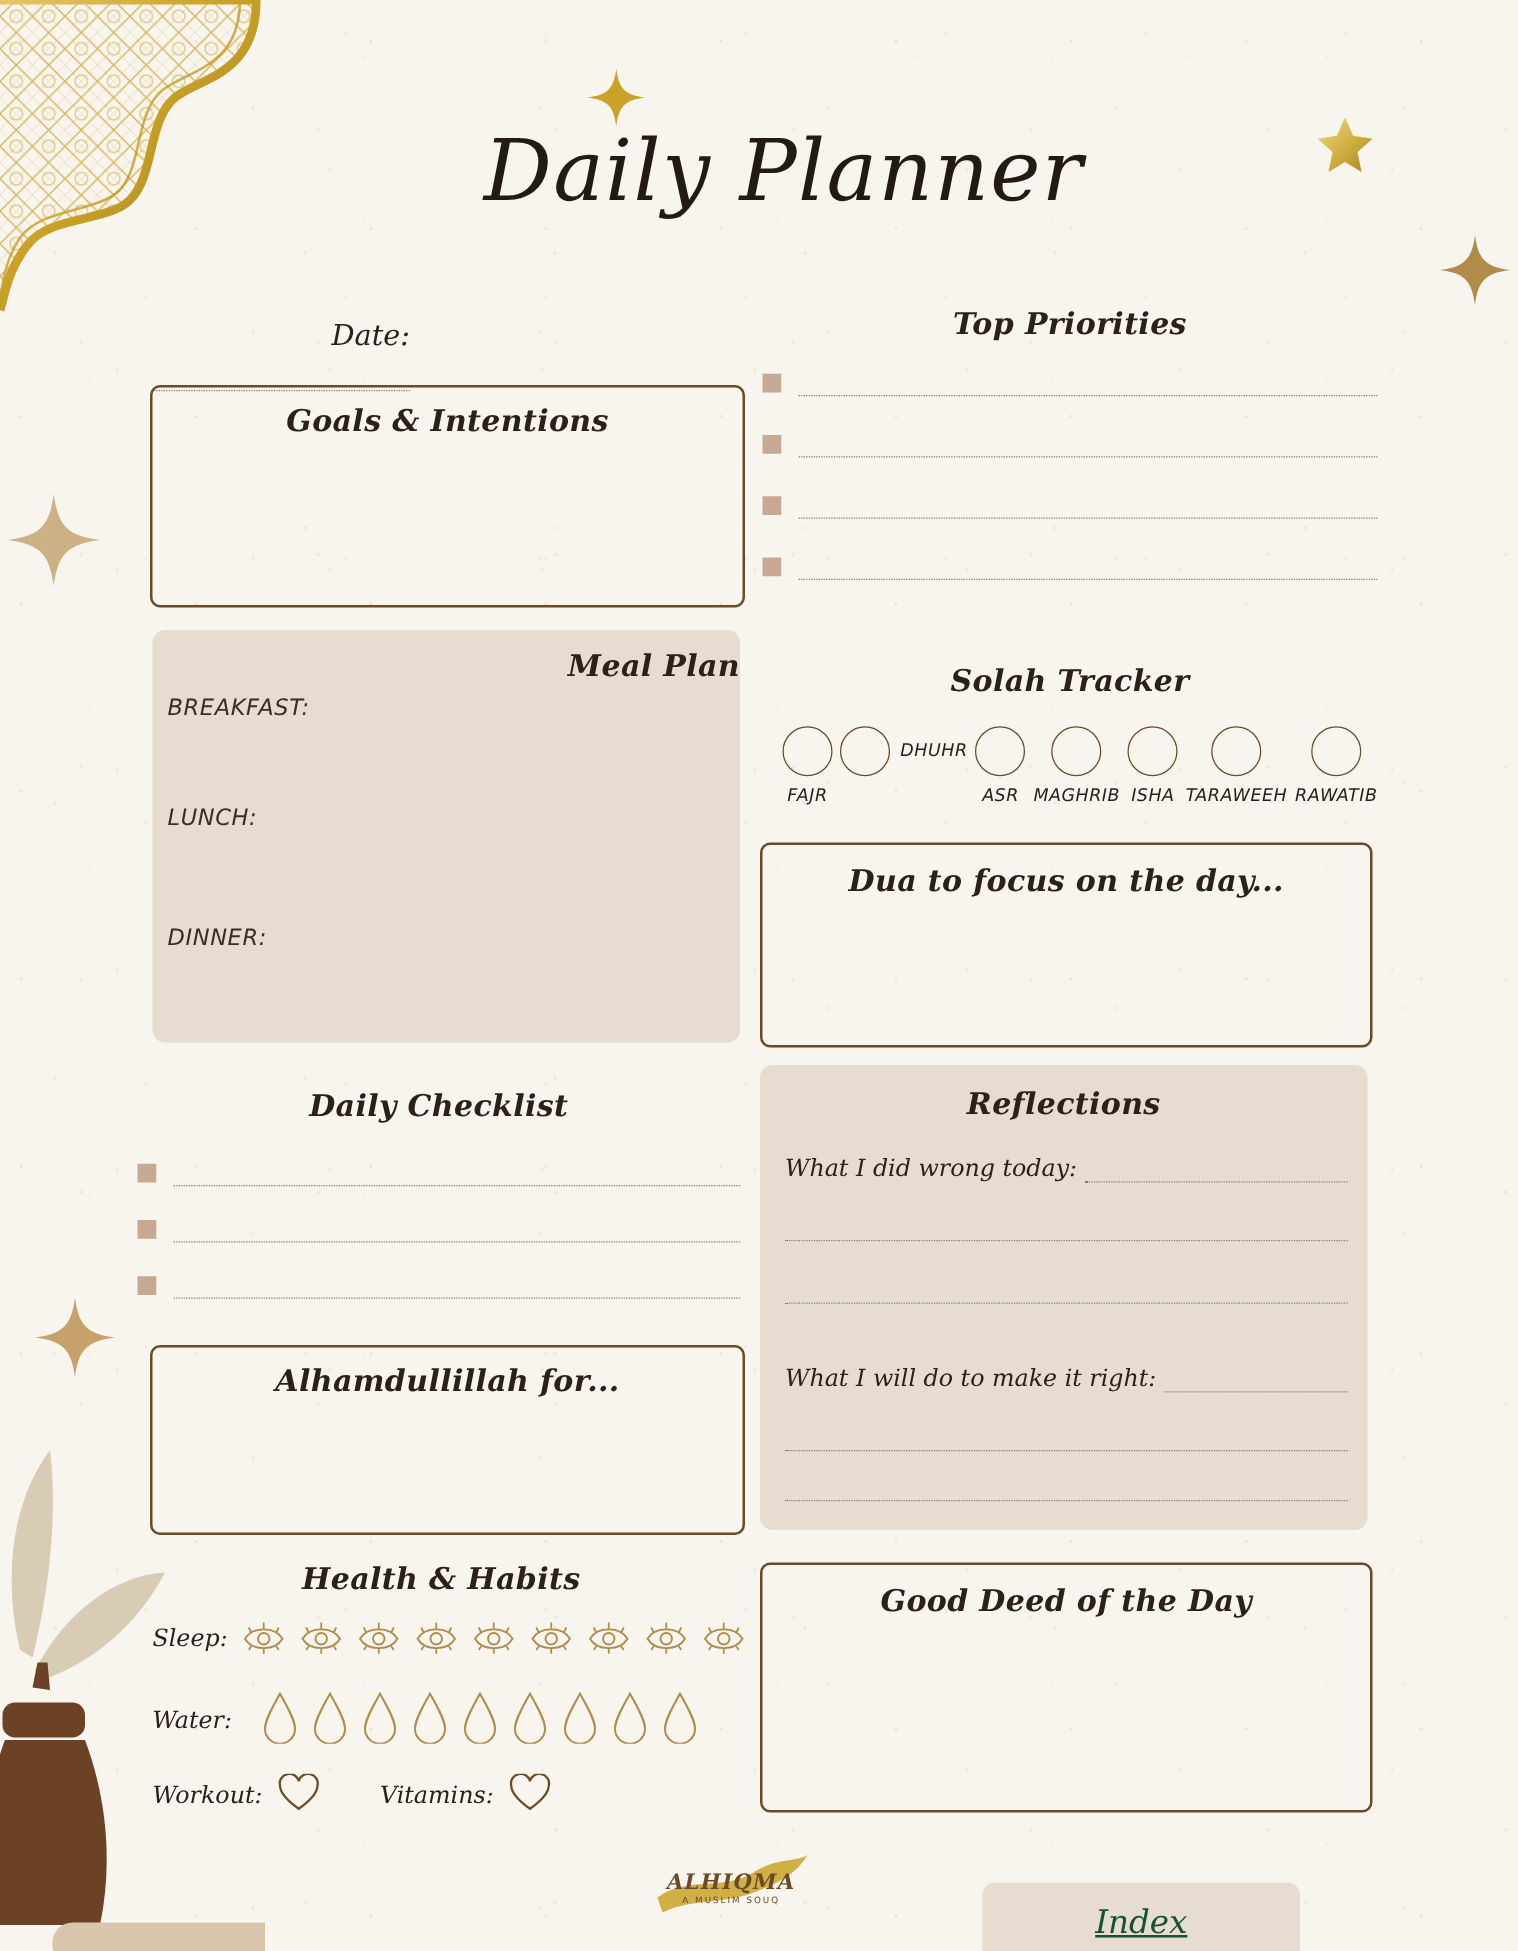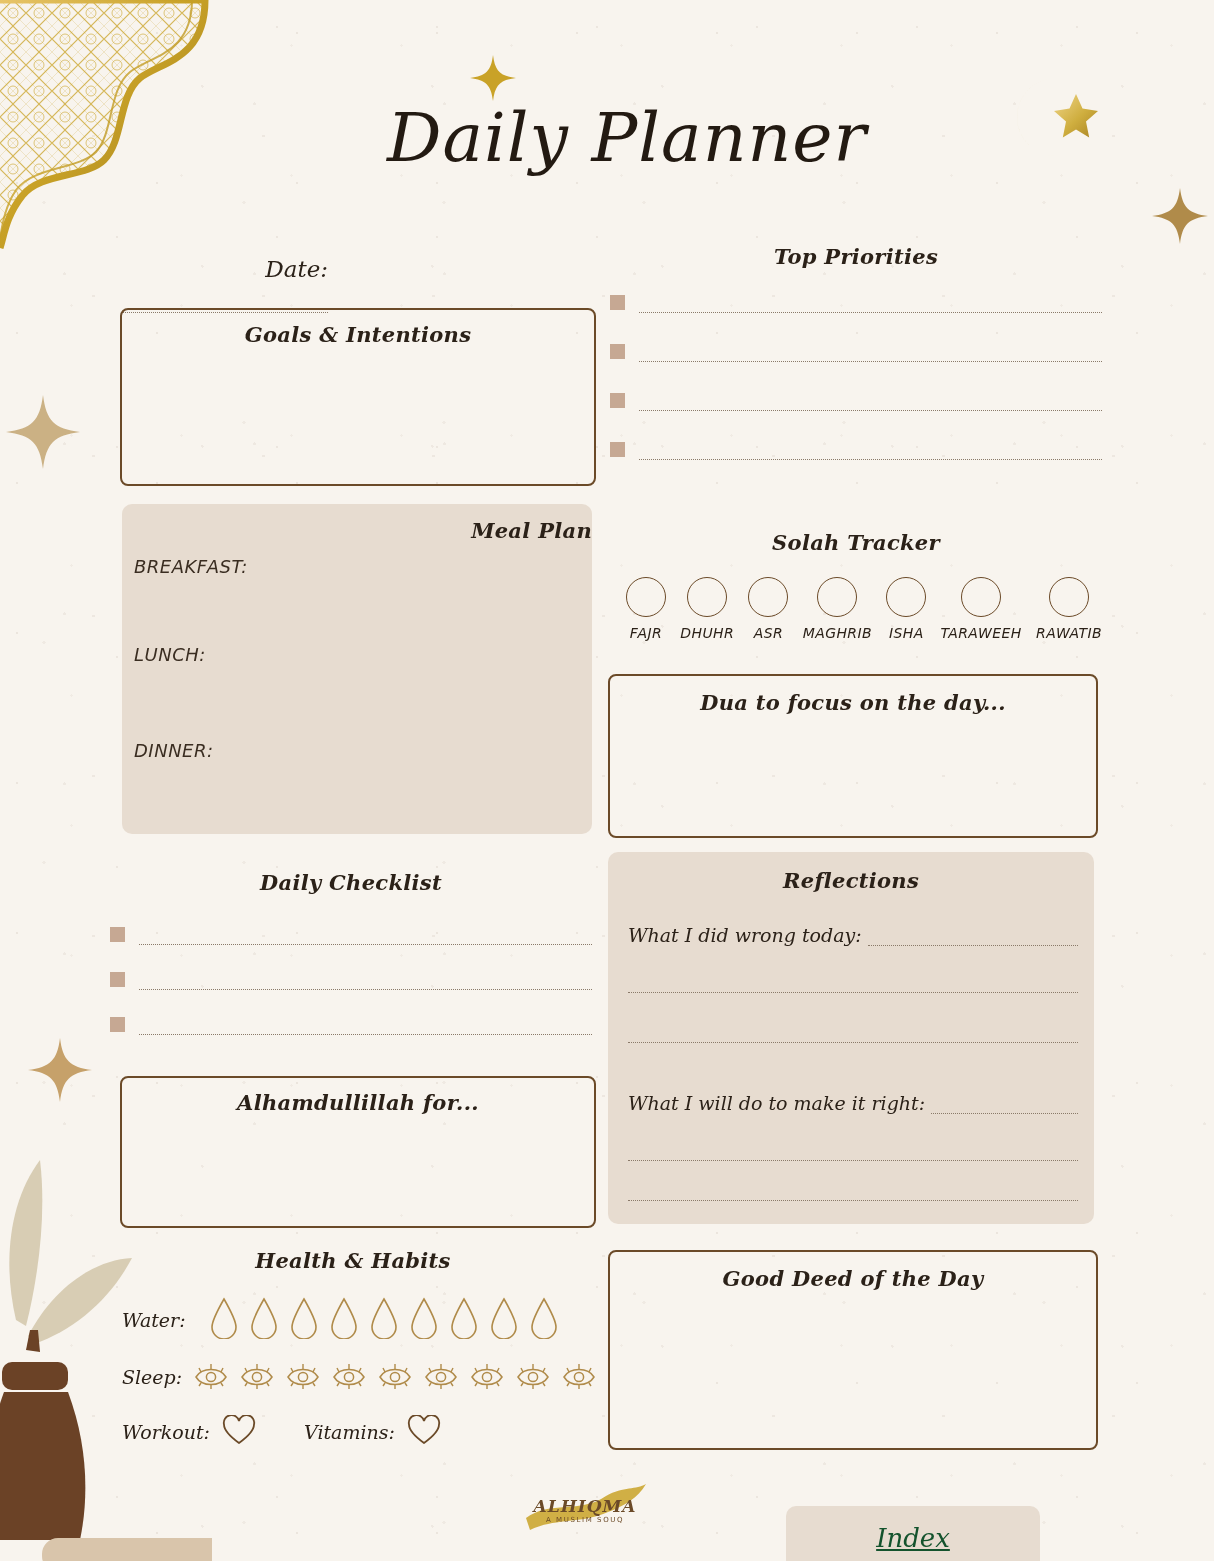--- a/index.html
+++ b/index.html
@@ -46,21 +46,21 @@
     pointer-events: none;
   }
 
   
   .sec-title {
     font-family: "DejaVu Serif", serif;
     font-style: italic;
     font-weight: bold;
     color: #2b2118;
     text-align: center;
-    font-size: 21px;
+    font-size: 24px;
     letter-spacing: .3px;
   }
 
   .box-outline {
     border: 2.5px solid #6b4a28;
     border-radius: 8px;
     background: transparent;
   }
   .box-fill {
     background: #e7dcd0;
@@ -222,21 +222,21 @@
     </div>
 </div>
 
 <div style="position:absolute;left:610px;top:530px;width:492px;">
   <div class="sec-title">Solah Tracker</div>
   <div id="solah-row" style="margin-top:22px;display:flex;justify-content:space-between;align-items:flex-start;">
       <div style="display: flex; flex-direction: column; align-items: center; gap: 8px; margin-left: 16px;">
         <span style="width: 38px; height: 38px; border: 1.7px solid rgb(107, 74, 40); border-radius: 50%; display: block;"></span>
         <span style="font-family: &quot;DejaVu Sans&quot;, sans-serif; font-style: italic; font-size: 14px; color: rgb(43, 33, 24); letter-spacing: 0.4px;">FAJR</span>
       </div>
-      <div style="display: flex; flex-direction: column; align-items: center; gap: 8px;">
+      <div style="display: flex; flex-direction: row; align-items: center; gap: 8px;">
         <span style="width: 38px; height: 38px; border: 1.7px solid rgb(107, 74, 40); border-radius: 50%; display: block;"></span>
         <span style="font-family: &quot;DejaVu Sans&quot;, sans-serif; font-style: italic; font-size: 14px; color: rgb(43, 33, 24); letter-spacing: 0.4px;">DHUHR</span>
       </div>
       <div style="display: flex; flex-direction: column; align-items: center; gap: 8px;">
         <span style="width: 38px; height: 38px; border: 1.7px solid rgb(107, 74, 40); border-radius: 50%; display: block;"></span>
         <span style="font-family: &quot;DejaVu Sans&quot;, sans-serif; font-style: italic; font-size: 14px; color: rgb(43, 33, 24); letter-spacing: 0.4px;">ASR</span>
       </div>
       <div style="display: flex; flex-direction: column; align-items: center; gap: 8px;">
         <span style="width: 38px; height: 38px; border: 1.7px solid rgb(107, 74, 40); border-radius: 50%; display: block;"></span>
         <span style="font-family: &quot;DejaVu Sans&quot;, sans-serif; font-style: italic; font-size: 14px; color: rgb(43, 33, 24); letter-spacing: 0.4px;">MAGHRIB</span>
@@ -298,20 +298,80 @@
     <span class="label-it" style="white-space:nowrap;">What I will do to make it right:</span>
     <span class="dotline" style="flex:1;"></span>
   </div>
   <div class="dotline" style="position:absolute;left:20px;top:308px;width:450px;"></div>
   <div class="dotline" style="position:absolute;left:20px;top:348px;width:450px;"></div>
 </div>
 
 <div style="position:absolute;left:110px;top:1248px;width:486px;">
   <div class="sec-title">Health &amp; Habits</div>
 
+  <div style="display:flex;align-items:center;gap:10px;margin-top:16px;margin-left:12px;">
+    <span class="label-it" style="width:78px;">Sleep:</span>
+    <span id="sleep-icons" style="display:flex;gap:8px;">
+        <span><svg width="38" height="32" viewBox="0 0 38 32">
+            <path d="M4 18 C10 8 28 8 34 18 C28 28 10 28 4 18 Z" fill="none" stroke="#b08b4a" stroke-width="1.5"></path>
+            <circle cx="19" cy="18" r="4.6" fill="none" stroke="#b08b4a" stroke-width="1.5"></circle>
+            <path d="M7 9 L9 13 M19 5 L19 10 M31 9 L29 13" stroke="#b08b4a" stroke-width="1.4" fill="none"></path>
+            <path d="M7 27 L9 24 M19 30 L19 26 M31 27 L29 24" stroke="#b08b4a" stroke-width="1.4" fill="none"></path>
+          </svg></span>
+        <span><svg width="38" height="32" viewBox="0 0 38 32">
+            <path d="M4 18 C10 8 28 8 34 18 C28 28 10 28 4 18 Z" fill="none" stroke="#b08b4a" stroke-width="1.5"></path>
+            <circle cx="19" cy="18" r="4.6" fill="none" stroke="#b08b4a" stroke-width="1.5"></circle>
+            <path d="M7 9 L9 13 M19 5 L19 10 M31 9 L29 13" stroke="#b08b4a" stroke-width="1.4" fill="none"></path>
+            <path d="M7 27 L9 24 M19 30 L19 26 M31 27 L29 24" stroke="#b08b4a" stroke-width="1.4" fill="none"></path>
+          </svg></span>
+        <span><svg width="38" height="32" viewBox="0 0 38 32">
+            <path d="M4 18 C10 8 28 8 34 18 C28 28 10 28 4 18 Z" fill="none" stroke="#b08b4a" stroke-width="1.5"></path>
+            <circle cx="19" cy="18" r="4.6" fill="none" stroke="#b08b4a" stroke-width="1.5"></circle>
+            <path d="M7 9 L9 13 M19 5 L19 10 M31 9 L29 13" stroke="#b08b4a" stroke-width="1.4" fill="none"></path>
+            <path d="M7 27 L9 24 M19 30 L19 26 M31 27 L29 24" stroke="#b08b4a" stroke-width="1.4" fill="none"></path>
+          </svg></span>
+        <span><svg width="38" height="32" viewBox="0 0 38 32">
+            <path d="M4 18 C10 8 28 8 34 18 C28 28 10 28 4 18 Z" fill="none" stroke="#b08b4a" stroke-width="1.5"></path>
+            <circle cx="19" cy="18" r="4.6" fill="none" stroke="#b08b4a" stroke-width="1.5"></circle>
+            <path d="M7 9 L9 13 M19 5 L19 10 M31 9 L29 13" stroke="#b08b4a" stroke-width="1.4" fill="none"></path>
+            <path d="M7 27 L9 24 M19 30 L19 26 M31 27 L29 24" stroke="#b08b4a" stroke-width="1.4" fill="none"></path>
+          </svg></span>
+        <span><svg width="38" height="32" viewBox="0 0 38 32">
+            <path d="M4 18 C10 8 28 8 34 18 C28 28 10 28 4 18 Z" fill="none" stroke="#b08b4a" stroke-width="1.5"></path>
+            <circle cx="19" cy="18" r="4.6" fill="none" stroke="#b08b4a" stroke-width="1.5"></circle>
+            <path d="M7 9 L9 13 M19 5 L19 10 M31 9 L29 13" stroke="#b08b4a" stroke-width="1.4" fill="none"></path>
+            <path d="M7 27 L9 24 M19 30 L19 26 M31 27 L29 24" stroke="#b08b4a" stroke-width="1.4" fill="none"></path>
+          </svg></span>
+        <span><svg width="38" height="32" viewBox="0 0 38 32">
+            <path d="M4 18 C10 8 28 8 34 18 C28 28 10 28 4 18 Z" fill="none" stroke="#b08b4a" stroke-width="1.5"></path>
+            <circle cx="19" cy="18" r="4.6" fill="none" stroke="#b08b4a" stroke-width="1.5"></circle>
+            <path d="M7 9 L9 13 M19 5 L19 10 M31 9 L29 13" stroke="#b08b4a" stroke-width="1.4" fill="none"></path>
+            <path d="M7 27 L9 24 M19 30 L19 26 M31 27 L29 24" stroke="#b08b4a" stroke-width="1.4" fill="none"></path>
+          </svg></span>
+        <span><svg width="38" height="32" viewBox="0 0 38 32">
+            <path d="M4 18 C10 8 28 8 34 18 C28 28 10 28 4 18 Z" fill="none" stroke="#b08b4a" stroke-width="1.5"></path>
+            <circle cx="19" cy="18" r="4.6" fill="none" stroke="#b08b4a" stroke-width="1.5"></circle>
+            <path d="M7 9 L9 13 M19 5 L19 10 M31 9 L29 13" stroke="#b08b4a" stroke-width="1.4" fill="none"></path>
+            <path d="M7 27 L9 24 M19 30 L19 26 M31 27 L29 24" stroke="#b08b4a" stroke-width="1.4" fill="none"></path>
+          </svg></span>
+        <span><svg width="38" height="32" viewBox="0 0 38 32">
+            <path d="M4 18 C10 8 28 8 34 18 C28 28 10 28 4 18 Z" fill="none" stroke="#b08b4a" stroke-width="1.5"></path>
+            <circle cx="19" cy="18" r="4.6" fill="none" stroke="#b08b4a" stroke-width="1.5"></circle>
+            <path d="M7 9 L9 13 M19 5 L19 10 M31 9 L29 13" stroke="#b08b4a" stroke-width="1.4" fill="none"></path>
+            <path d="M7 27 L9 24 M19 30 L19 26 M31 27 L29 24" stroke="#b08b4a" stroke-width="1.4" fill="none"></path>
+          </svg></span>
+        <span><svg width="38" height="32" viewBox="0 0 38 32">
+            <path d="M4 18 C10 8 28 8 34 18 C28 28 10 28 4 18 Z" fill="none" stroke="#b08b4a" stroke-width="1.5"></path>
+            <circle cx="19" cy="18" r="4.6" fill="none" stroke="#b08b4a" stroke-width="1.5"></circle>
+            <path d="M7 9 L9 13 M19 5 L19 10 M31 9 L29 13" stroke="#b08b4a" stroke-width="1.4" fill="none"></path>
+            <path d="M7 27 L9 24 M19 30 L19 26 M31 27 L29 24" stroke="#b08b4a" stroke-width="1.4" fill="none"></path>
+          </svg></span>
+      </span>
+  </div>
+
   <div style="display:flex;align-items:center;gap:10px;margin-top:24px;margin-left:12px;">
     <span class="label-it" style="width:78px;">Water:</span>
     <span id="water-icons" style="display:flex;gap:12px;">
         <span><svg width="28" height="42" viewBox="0 0 28 42">
             <path d="M14 2 C6 16 2 24 2 30 a12 12 0 0 0 24 0 C26 24 22 16 14 2 Z" fill="none" stroke="#b08b4a" stroke-width="1.6"></path>
           </svg></span>
         <span><svg width="28" height="42" viewBox="0 0 28 42">
             <path d="M14 2 C6 16 2 24 2 30 a12 12 0 0 0 24 0 C26 24 22 16 14 2 Z" fill="none" stroke="#b08b4a" stroke-width="1.6"></path>
           </svg></span>
         <span><svg width="28" height="42" viewBox="0 0 28 42">
@@ -327,80 +387,20 @@
             <path d="M14 2 C6 16 2 24 2 30 a12 12 0 0 0 24 0 C26 24 22 16 14 2 Z" fill="none" stroke="#b08b4a" stroke-width="1.6"></path>
           </svg></span>
         <span><svg width="28" height="42" viewBox="0 0 28 42">
             <path d="M14 2 C6 16 2 24 2 30 a12 12 0 0 0 24 0 C26 24 22 16 14 2 Z" fill="none" stroke="#b08b4a" stroke-width="1.6"></path>
           </svg></span>
         <span><svg width="28" height="42" viewBox="0 0 28 42">
             <path d="M14 2 C6 16 2 24 2 30 a12 12 0 0 0 24 0 C26 24 22 16 14 2 Z" fill="none" stroke="#b08b4a" stroke-width="1.6"></path>
           </svg></span>
         <span><svg width="28" height="42" viewBox="0 0 28 42">
             <path d="M14 2 C6 16 2 24 2 30 a12 12 0 0 0 24 0 C26 24 22 16 14 2 Z" fill="none" stroke="#b08b4a" stroke-width="1.6"></path>
-          </svg></span>
-      </span>
-  </div>
-
-  <div style="display:flex;align-items:center;gap:10px;margin-top:16px;margin-left:12px;">
-    <span class="label-it" style="width:78px;">Sleep:</span>
-    <span id="sleep-icons" style="display:flex;gap:8px;">
-        <span><svg width="38" height="32" viewBox="0 0 38 32">
-            <path d="M4 18 C10 8 28 8 34 18 C28 28 10 28 4 18 Z" fill="none" stroke="#b08b4a" stroke-width="1.5"></path>
-            <circle cx="19" cy="18" r="4.6" fill="none" stroke="#b08b4a" stroke-width="1.5"></circle>
-            <path d="M7 9 L9 13 M19 5 L19 10 M31 9 L29 13" stroke="#b08b4a" stroke-width="1.4" fill="none"></path>
-            <path d="M7 27 L9 24 M19 30 L19 26 M31 27 L29 24" stroke="#b08b4a" stroke-width="1.4" fill="none"></path>
-          </svg></span>
-        <span><svg width="38" height="32" viewBox="0 0 38 32">
-            <path d="M4 18 C10 8 28 8 34 18 C28 28 10 28 4 18 Z" fill="none" stroke="#b08b4a" stroke-width="1.5"></path>
-            <circle cx="19" cy="18" r="4.6" fill="none" stroke="#b08b4a" stroke-width="1.5"></circle>
-            <path d="M7 9 L9 13 M19 5 L19 10 M31 9 L29 13" stroke="#b08b4a" stroke-width="1.4" fill="none"></path>
-            <path d="M7 27 L9 24 M19 30 L19 26 M31 27 L29 24" stroke="#b08b4a" stroke-width="1.4" fill="none"></path>
-          </svg></span>
-        <span><svg width="38" height="32" viewBox="0 0 38 32">
-            <path d="M4 18 C10 8 28 8 34 18 C28 28 10 28 4 18 Z" fill="none" stroke="#b08b4a" stroke-width="1.5"></path>
-            <circle cx="19" cy="18" r="4.6" fill="none" stroke="#b08b4a" stroke-width="1.5"></circle>
-            <path d="M7 9 L9 13 M19 5 L19 10 M31 9 L29 13" stroke="#b08b4a" stroke-width="1.4" fill="none"></path>
-            <path d="M7 27 L9 24 M19 30 L19 26 M31 27 L29 24" stroke="#b08b4a" stroke-width="1.4" fill="none"></path>
-          </svg></span>
-        <span><svg width="38" height="32" viewBox="0 0 38 32">
-            <path d="M4 18 C10 8 28 8 34 18 C28 28 10 28 4 18 Z" fill="none" stroke="#b08b4a" stroke-width="1.5"></path>
-            <circle cx="19" cy="18" r="4.6" fill="none" stroke="#b08b4a" stroke-width="1.5"></circle>
-            <path d="M7 9 L9 13 M19 5 L19 10 M31 9 L29 13" stroke="#b08b4a" stroke-width="1.4" fill="none"></path>
-            <path d="M7 27 L9 24 M19 30 L19 26 M31 27 L29 24" stroke="#b08b4a" stroke-width="1.4" fill="none"></path>
-          </svg></span>
-        <span><svg width="38" height="32" viewBox="0 0 38 32">
-            <path d="M4 18 C10 8 28 8 34 18 C28 28 10 28 4 18 Z" fill="none" stroke="#b08b4a" stroke-width="1.5"></path>
-            <circle cx="19" cy="18" r="4.6" fill="none" stroke="#b08b4a" stroke-width="1.5"></circle>
-            <path d="M7 9 L9 13 M19 5 L19 10 M31 9 L29 13" stroke="#b08b4a" stroke-width="1.4" fill="none"></path>
-            <path d="M7 27 L9 24 M19 30 L19 26 M31 27 L29 24" stroke="#b08b4a" stroke-width="1.4" fill="none"></path>
-          </svg></span>
-        <span><svg width="38" height="32" viewBox="0 0 38 32">
-            <path d="M4 18 C10 8 28 8 34 18 C28 28 10 28 4 18 Z" fill="none" stroke="#b08b4a" stroke-width="1.5"></path>
-            <circle cx="19" cy="18" r="4.6" fill="none" stroke="#b08b4a" stroke-width="1.5"></circle>
-            <path d="M7 9 L9 13 M19 5 L19 10 M31 9 L29 13" stroke="#b08b4a" stroke-width="1.4" fill="none"></path>
-            <path d="M7 27 L9 24 M19 30 L19 26 M31 27 L29 24" stroke="#b08b4a" stroke-width="1.4" fill="none"></path>
-          </svg></span>
-        <span><svg width="38" height="32" viewBox="0 0 38 32">
-            <path d="M4 18 C10 8 28 8 34 18 C28 28 10 28 4 18 Z" fill="none" stroke="#b08b4a" stroke-width="1.5"></path>
-            <circle cx="19" cy="18" r="4.6" fill="none" stroke="#b08b4a" stroke-width="1.5"></circle>
-            <path d="M7 9 L9 13 M19 5 L19 10 M31 9 L29 13" stroke="#b08b4a" stroke-width="1.4" fill="none"></path>
-            <path d="M7 27 L9 24 M19 30 L19 26 M31 27 L29 24" stroke="#b08b4a" stroke-width="1.4" fill="none"></path>
-          </svg></span>
-        <span><svg width="38" height="32" viewBox="0 0 38 32">
-            <path d="M4 18 C10 8 28 8 34 18 C28 28 10 28 4 18 Z" fill="none" stroke="#b08b4a" stroke-width="1.5"></path>
-            <circle cx="19" cy="18" r="4.6" fill="none" stroke="#b08b4a" stroke-width="1.5"></circle>
-            <path d="M7 9 L9 13 M19 5 L19 10 M31 9 L29 13" stroke="#b08b4a" stroke-width="1.4" fill="none"></path>
-            <path d="M7 27 L9 24 M19 30 L19 26 M31 27 L29 24" stroke="#b08b4a" stroke-width="1.4" fill="none"></path>
-          </svg></span>
-        <span><svg width="38" height="32" viewBox="0 0 38 32">
-            <path d="M4 18 C10 8 28 8 34 18 C28 28 10 28 4 18 Z" fill="none" stroke="#b08b4a" stroke-width="1.5"></path>
-            <circle cx="19" cy="18" r="4.6" fill="none" stroke="#b08b4a" stroke-width="1.5"></circle>
-            <path d="M7 9 L9 13 M19 5 L19 10 M31 9 L29 13" stroke="#b08b4a" stroke-width="1.4" fill="none"></path>
-            <path d="M7 27 L9 24 M19 30 L19 26 M31 27 L29 24" stroke="#b08b4a" stroke-width="1.4" fill="none"></path>
           </svg></span>
       </span>
   </div>
 
   <div style="display:flex;align-items:center;margin-top:20px;margin-left:12px;">
     <span class="label-it">Workout:</span>
     <span style="margin-left:12px;">
       <svg width="34" height="30" viewBox="0 0 34 30">
           <path d="M17 28 C6 20 2 14 2 9.5 A7.5 7.5 0 0 1 17 6 A7.5 7.5 0 0 1 32 9.5 C32 14 28 20 17 28 Z" fill="none" stroke="#6b4a28" stroke-width="1.8"></path>
         </svg>

